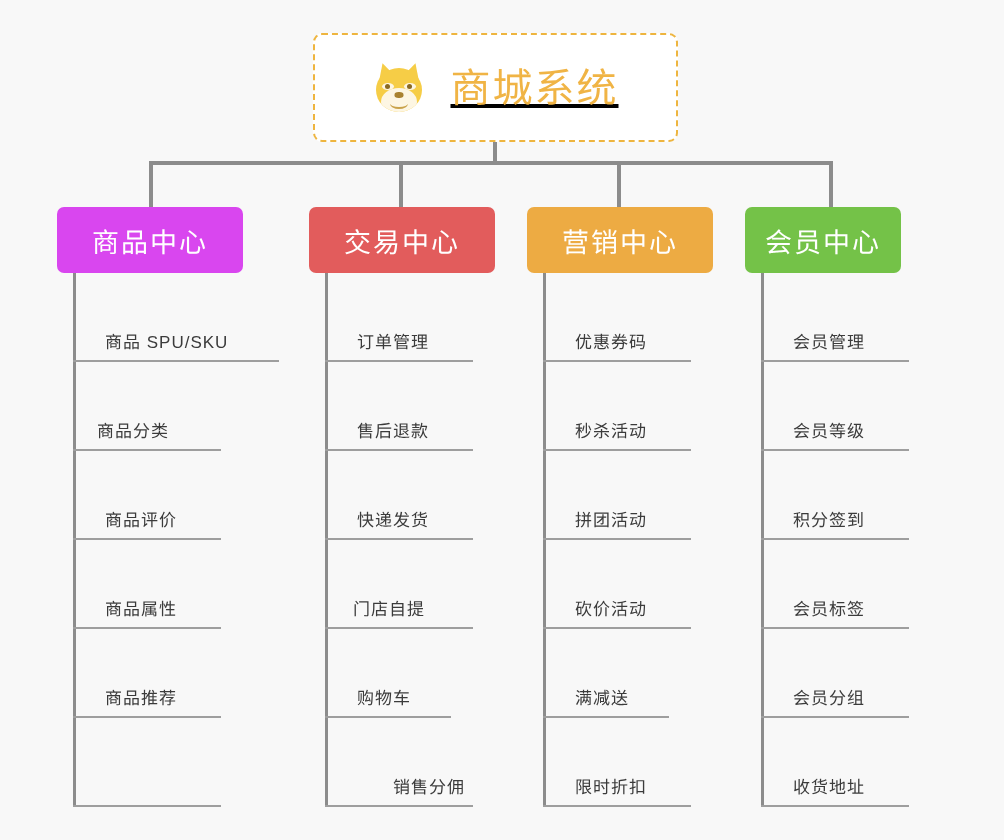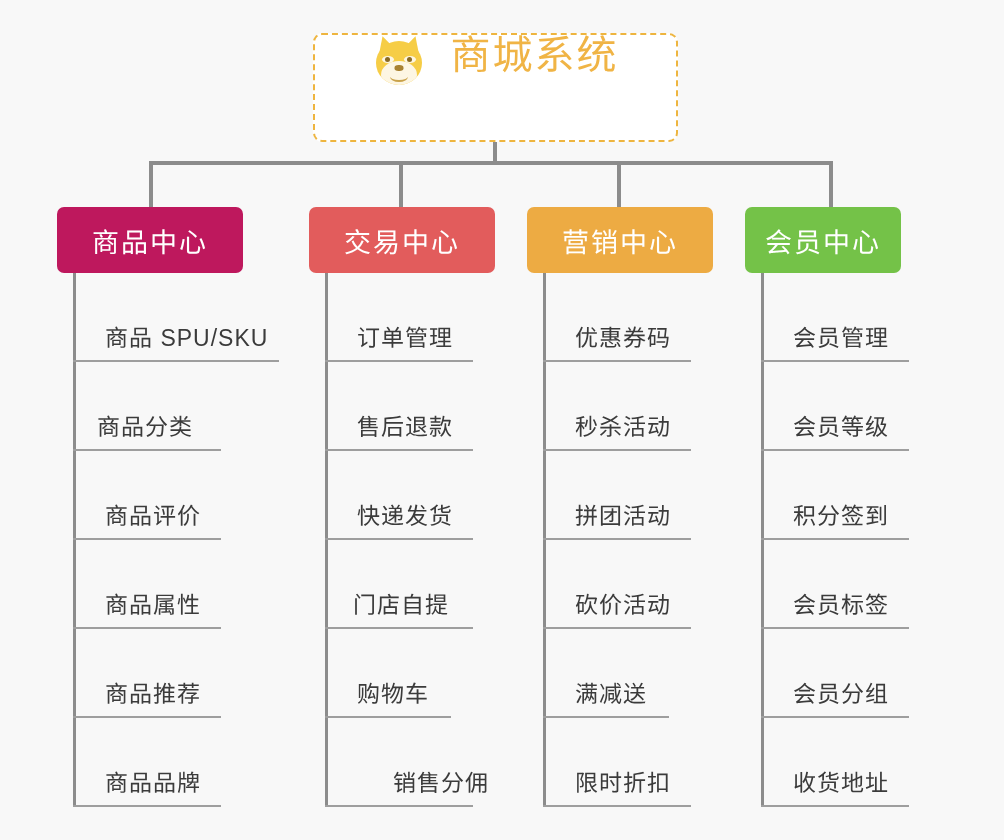--- a/index.html
+++ b/index.html
@@ -26,23 +26,24 @@
     position: absolute;
     left: 313px;
     top: 33px;
     width: 365px;
     height: 109px;
     box-sizing: border-box;
     background: #ffffff;
     border: 2px dashed #eeb53f;
     border-radius: 9px;
     display: flex;
-    align-items: flex-start;
+    align-items: center;
     justify-content: center;
     gap: 26px;
+    text-decoration: underline;
   }
   .root-emoji {
     width: 52px;
     height: 52px;
     position: relative;
     flex: 0 0 auto;
   }
   
   .dog-ear {
     position: absolute;
@@ -182,21 +183,21 @@
   }
   .leaf-underline {
     position: absolute;
     left: 0;
     bottom: 0;
     height: 2px;
     background: #9e9e9e;
   }
   .leaf-label {
     position: relative;
-    font-size: 23px;
+    font-size: 17px;
     color: #3b3b3b;
     white-space: nowrap;
     padding-bottom: 9px;
     letter-spacing: 1px;
   }
 </style>
 </head>
 <body style="background: rgb(248, 248, 248);">
 
 <div id="chart">
@@ -217,21 +218,21 @@
   </div>
 
   <div class="conn conn-stem"></div>
   <div class="conn conn-bar"></div>
   <div class="conn conn-drop" style="left:149px;"></div>
   <div class="conn conn-drop" style="left:399px;"></div>
   <div class="conn conn-drop" style="left:617px;"></div>
   <div class="conn conn-drop" style="left:829px;"></div>
 
   <div class="column" style="left:57px;width:186px;">
-    <div class="cat-box" style="background: #be185d;">
+    <div class="cat-box" style="background: #d946ef;">
       <span>商品中心</span>
     </div>
     <div class="cat-trunk" style="left:16px;height:534px;"></div>
     <div class="leaf-list" style="left:16px;">
       <div class="leaf-item">
         <span class="leaf-underline" style="width:206px;"></span>
         <span class="leaf-label" style="padding-left:32px;">商品 SPU/SKU</span>
       </div>
       <div class="leaf-item">
         <span class="leaf-underline" style="width:148px;"></span>
@@ -244,21 +245,20 @@
       <div class="leaf-item">
         <span class="leaf-underline" style="width:148px;"></span>
         <span class="leaf-label" style="padding-left:32px;">商品属性</span>
       </div>
       <div class="leaf-item">
         <span class="leaf-underline" style="width:148px;"></span>
         <span class="leaf-label" style="padding-left:32px;">商品推荐</span>
       </div>
       <div class="leaf-item">
         <span class="leaf-underline" style="width:148px;"></span>
-        <span class="leaf-label" style="padding-left:32px;">商品品牌</span>
       </div>
     </div>
   </div>
 
   <div class="column" style="left:309px;width:186px;">
     <div class="cat-box" style="background: rgb(226, 92, 92);">
       <span>交易中心</span>
     </div>
     <div class="cat-trunk" style="left:16px;height:534px;"></div>
     <div class="leaf-list" style="left:16px;">

